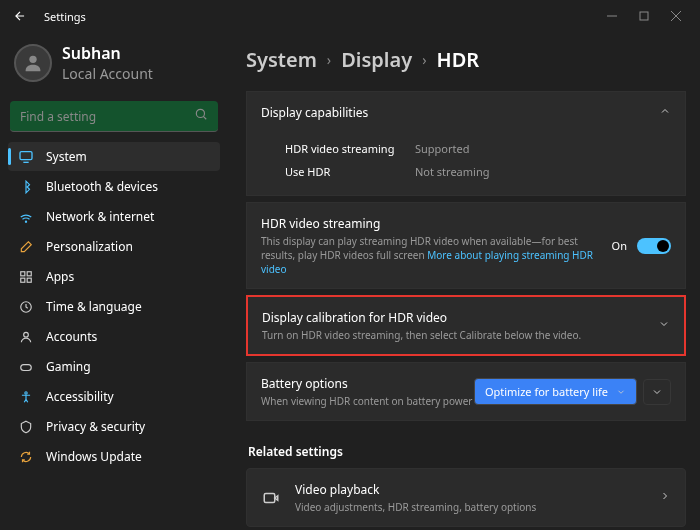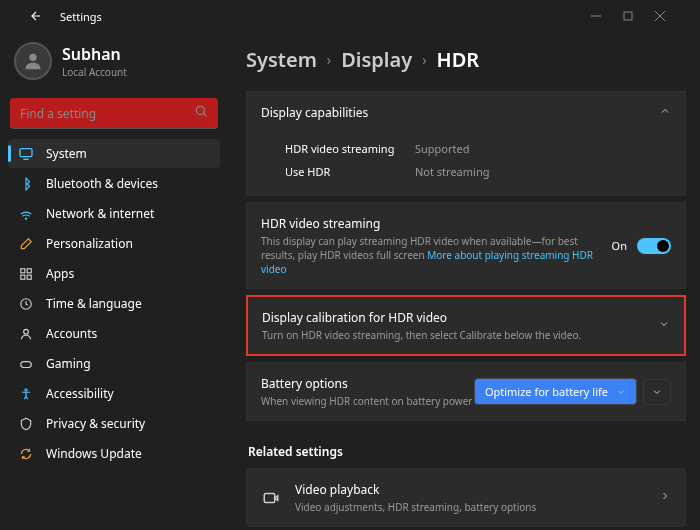--- a/index.html
+++ b/index.html
@@ -1,33 +1,33 @@
 <!DOCTYPE html>
 <html><head>
 <meta charset="utf-8">
 <style>
   * { margin: 0; padding: 0; box-sizing: border-box; font-family: "Segoe UI", system-ui, sans-serif; }
   body { background: #202020; color: #fff; width: 700px; height: 530px; overflow: hidden; font-size: 12px; }
   
-  .titlebar { height: 32px; display: flex; align-items: center; padding: 0 24px; }
+  .titlebar { height: 32px; display: flex; align-items: center; padding: 0 8px; }
   .back-btn { width: 24px; height: 24px; display: flex; align-items: center; justify-content: center; color: #fff; cursor: pointer; }
   .title { margin-left: 12px; font-size: 11px; }
   .win-controls { margin-left: auto; display: flex; gap: 0; }
   .win-ctrl { width: 32px; height: 24px; display: flex; align-items: center; justify-content: center; color: #888; }
   
   .app { display: flex; height: calc(530px - 32px); }
   
   .sidebar { width: 228px; padding: 0 8px 8px 8px; overflow: hidden; }
   .profile { display: flex; align-items: center; padding: 10px 6px 14px 6px; gap: 10px; }
   .avatar { width: 38px; height: 38px; border-radius: 50%; background: #3a3a3a; display: flex; align-items: center; justify-content: center; border: 2px solid #555; }
   .avatar svg { width: 22px; height: 22px; fill: #888; }
   .profile-text .name { font-size: 16px; font-weight: 600; }
-  .profile-text .acct { font-size: 10px; color: #9a9a9a; }
-  
-  .search { display: flex; align-items: center; background: #b91c1c; border-radius: 4px; padding: 6px 10px; margin: 4px 2px 10px 2px; border-bottom: 1px solid #555; }
+  .profile-text .acct { font-size: 14px; color: #9a9a9a; }
+  
+  .search { display: flex; align-items: center; background: #14532d; border-radius: 4px; padding: 6px 10px; margin: 4px 2px 10px 2px; border-bottom: 1px solid #555; }
   .search input { flex: 1; background: transparent; border: none; color: #ccc; font-size: 12px; outline: none; }
   .search input::placeholder { color: #888; }
   
   .nav { display: flex; flex-direction: column; gap: 1px; }
   .nav-item { display: flex; align-items: center; padding: 6px 10px; border-radius: 4px; gap: 12px; position: relative; cursor: pointer; font-size: 12px; }
   .nav-item.active { background: #2d2d2d; }
   .nav-item.active::before { content: ""; position: absolute; left: 0; top: 6px; bottom: 6px; width: 3px; background: #4cc2ff; border-radius: 2px; }
   .nav-icon { width: 16px; height: 16px; display: flex; align-items: center; justify-content: center; }
   
   .main { flex: 1; padding: 0 14px 10px 18px; overflow-y: auto; }

